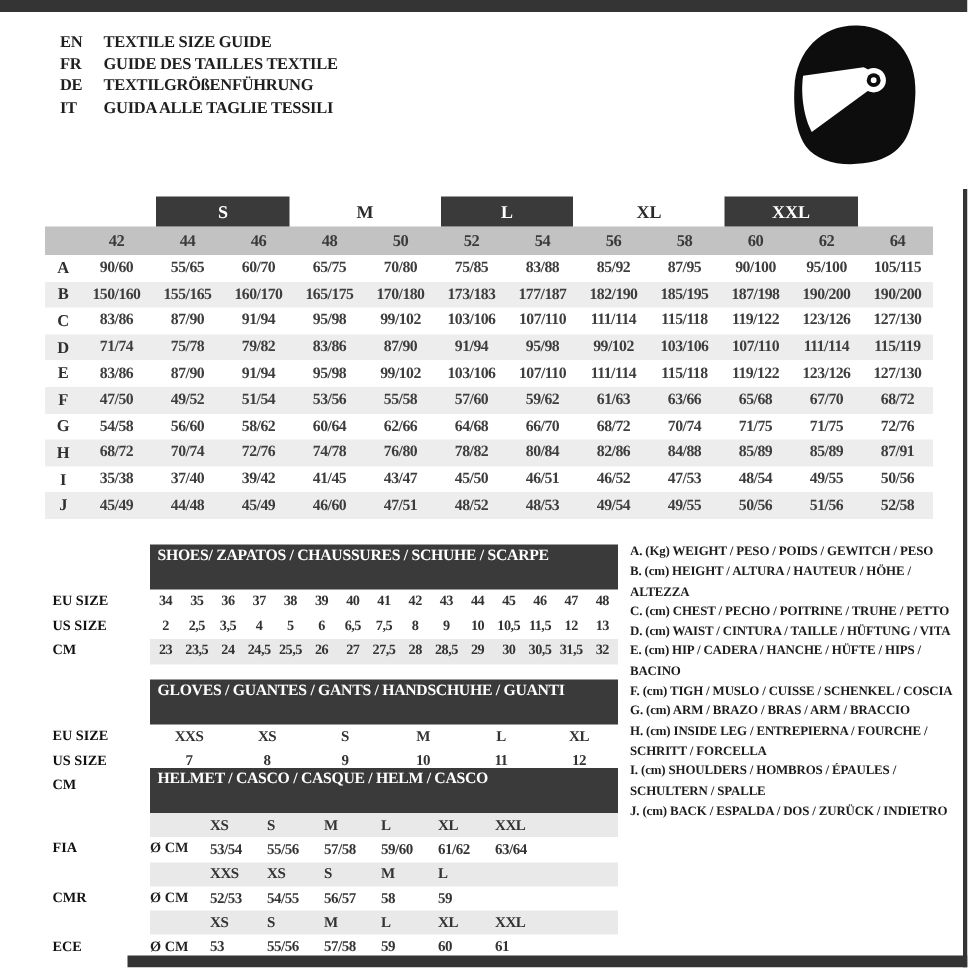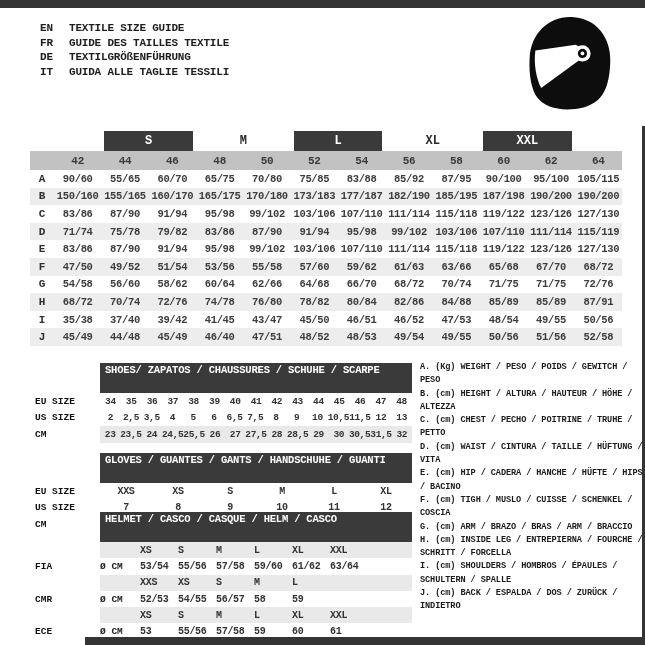--- a/index.html
+++ b/index.html
@@ -1,17 +1,17 @@
 <!DOCTYPE html>
 <html><head>
 <meta charset="utf-8">
 <style>
   html,body{margin:0;padding:0;}
   .page{position:relative;width:645px;height:645px;background:#ffffff;overflow:hidden;
-        font-family:Liberation Mono, monospace;color:#3a3a3a;}
+        font-family:Liberation Serif, serif;color:#3a3a3a;}
   
   .top-bar{position:absolute;left:0;top:0;width:645px;height:8px;background:#343434;}
   .bottom-bar{position:absolute;left:85px;top:637px;width:560px;height:8px;background:#343434;}
   .right-edge{position:absolute;left:642px;top:126px;width:3px;height:519px;background:#343434;}
   
   .lang-block{position:absolute;left:40px;top:21px;font-size:11px;font-weight:bold;color:#1e1e1e;letter-spacing:-0.2px;}
   .lang-row{display:flex;line-height:14.6px;}
   .lang-code{width:29px;}
   
   .helmet-icon{position:absolute;left:521px;top:12px;width:96px;height:104px;}
@@ -245,21 +245,21 @@
         <div class="val-cell">47/53</div>
         <div class="val-cell">48/54</div>
         <div class="val-cell">49/55</div>
         <div class="val-cell">50/56</div>
       </div>
       <div class="mt-row mt-data alt">
         <div class="letter-cell">J</div>
         <div class="val-cell">45/49</div>
         <div class="val-cell">44/48</div>
         <div class="val-cell">45/49</div>
-        <div class="val-cell">46/40</div>
+        <div class="val-cell">46/60</div>
         <div class="val-cell">47/51</div>
         <div class="val-cell">48/52</div>
         <div class="val-cell">48/53</div>
         <div class="val-cell">49/54</div>
         <div class="val-cell">49/55</div>
         <div class="val-cell">50/56</div>
         <div class="val-cell">51/56</div>
         <div class="val-cell">52/58</div>
       </div>
     </div>

